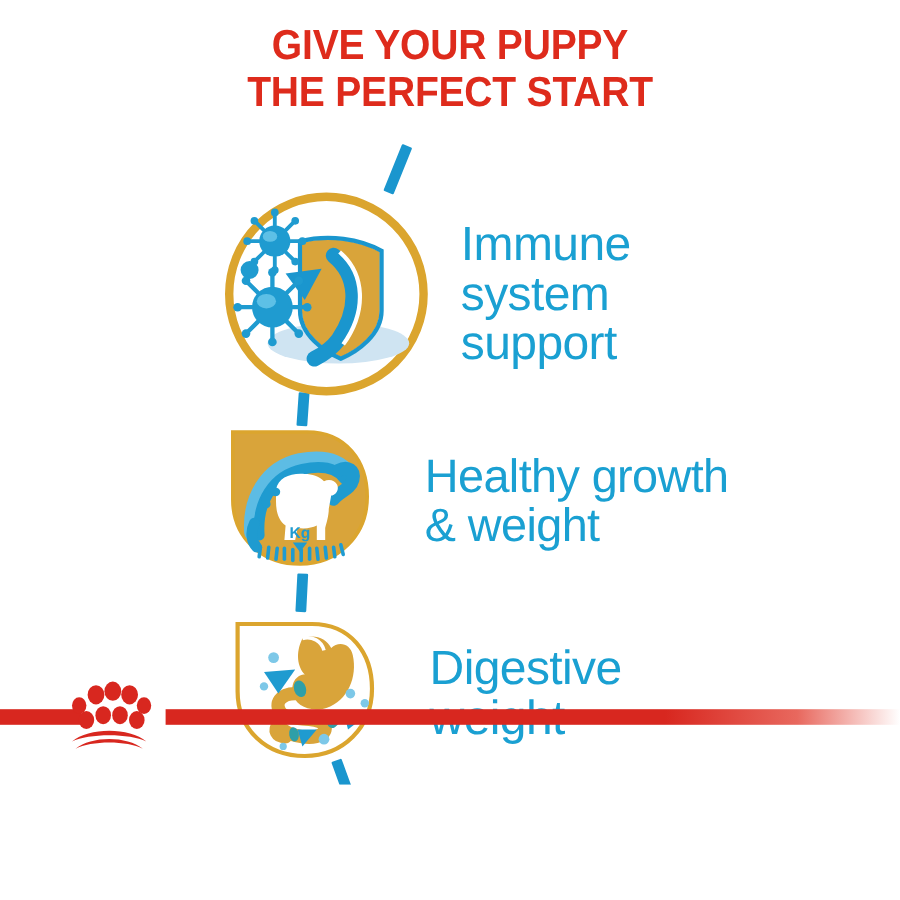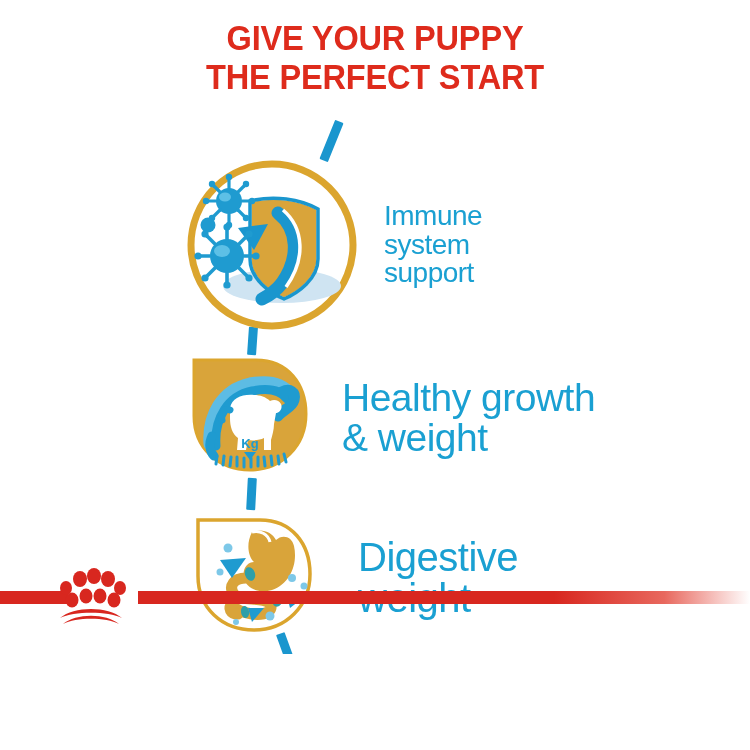--- a/index.html
+++ b/index.html
@@ -49,24 +49,24 @@
   .feature .label {
     color: #1AA0D2;
     font-family: "Liberation Sans", sans-serif;
     font-weight: normal;
     line-height: 1.03;
     letter-spacing: -0.5px;
     white-space: pre-line;
   }
 
   #f1 { left: 182px; top: 155px; }
-  #f1 .label { font-size: 28px; margin-left: 22px; margin-bottom: 4px; }
+  #f1 .label { font-size: 40px; margin-left: 22px; margin-bottom: 4px; }
 
   #f2 { left: 186px; top: 352px; }
-  #f2 .label { font-size: 39px; margin-left: 28px; }
+  #f2 .label { font-size: 39px; margin-left: 40px; }
 
   #f3 { left: 190px; top: 512px; }
   #f3 .label { font-size: 40px; margin-left: 40px; }
 
   
   .dash {
     position: absolute;
     background: #1A96CE;
     border-radius: 1px;
   }

